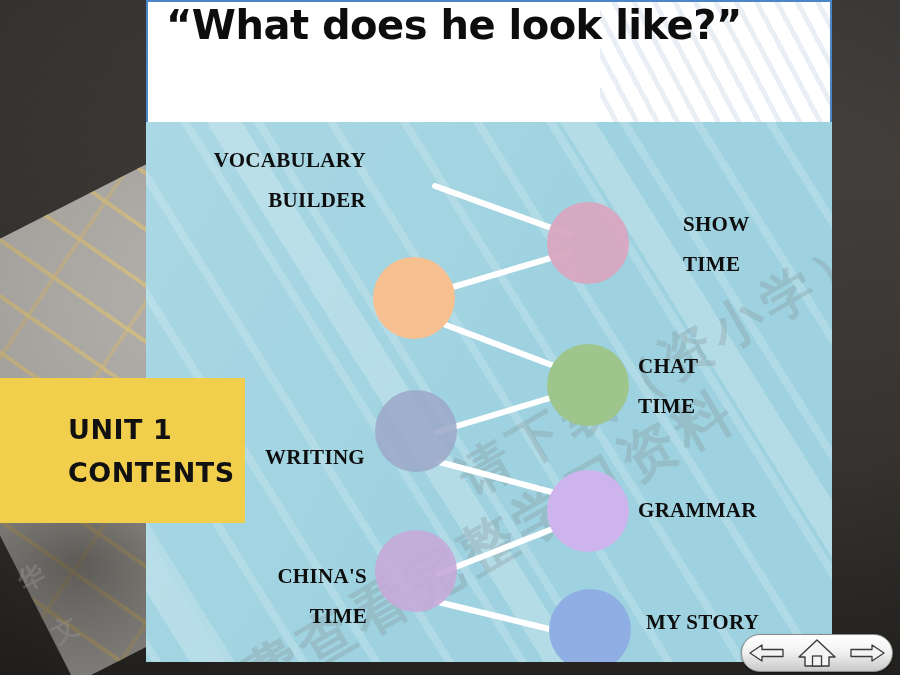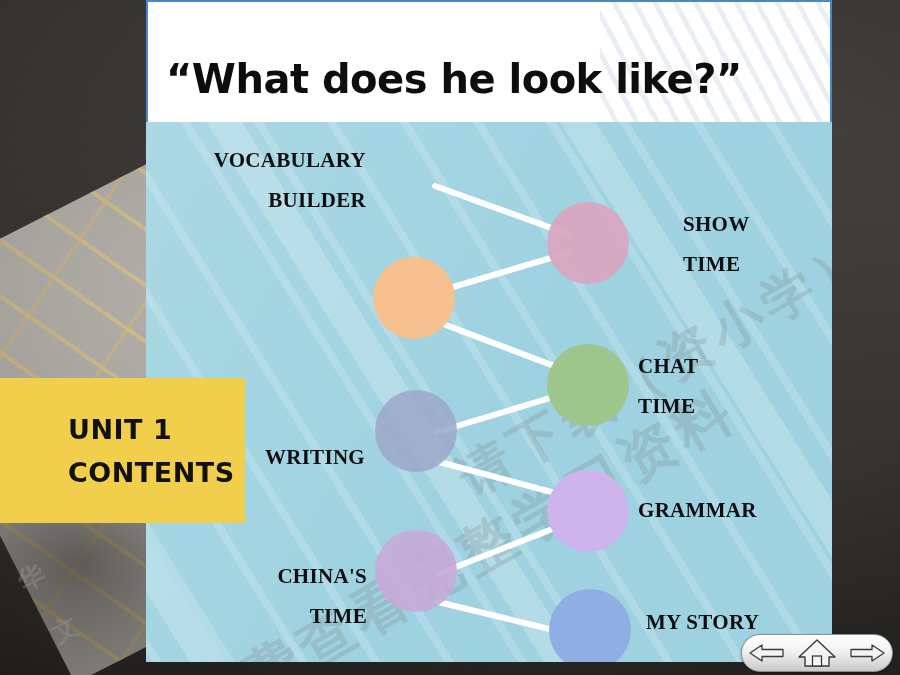--- a/index.html
+++ b/index.html
@@ -28,21 +28,21 @@
     background:radial-gradient(ellipse at 40% 40%, rgba(60,56,52,.55), rgba(60,56,52,0) 70%);}
   .bg-vignette{position:absolute;inset:0;
     background:radial-gradient(ellipse at 70% 45%, rgba(0,0,0,0) 40%, rgba(0,0,0,.35) 100%);}
   .bg-glyph{position:absolute;color:rgba(230,226,218,.30);
     font-family:"DejaVu Sans", sans-serif;font-weight:700;font-size:26px;
     transform:rotate(-28deg);letter-spacing:2px;}
 
   
   .title-card{position:absolute;left:146px;top:0px;width:686px;height:158px;
     background:#ffffff;border:2px solid #4a86c8;box-sizing:border-box;
-    display:flex;align-items:center;overflow:hidden;}
+    display:flex;overflow:hidden;}
   .title-card .sheen{position:absolute;right:0;top:0;width:230px;height:122px;
     background:repeating-linear-gradient(62deg, rgba(235,239,245,0) 0 13px, rgba(224,230,240,.85) 13px 18px);
     opacity:.8;}
   .title-text{position:relative;z-index:2;margin-left:18px;
     font-family:"DejaVu Sans", sans-serif;font-weight:700;font-size:40px;color:#0d0d0d;
     letter-spacing:-.5px;white-space:nowrap;}
 
   
   .panel{position:absolute;left:146px;top:122px;width:686px;height:540px;
     background:#9ed2e0;overflow:hidden;}

